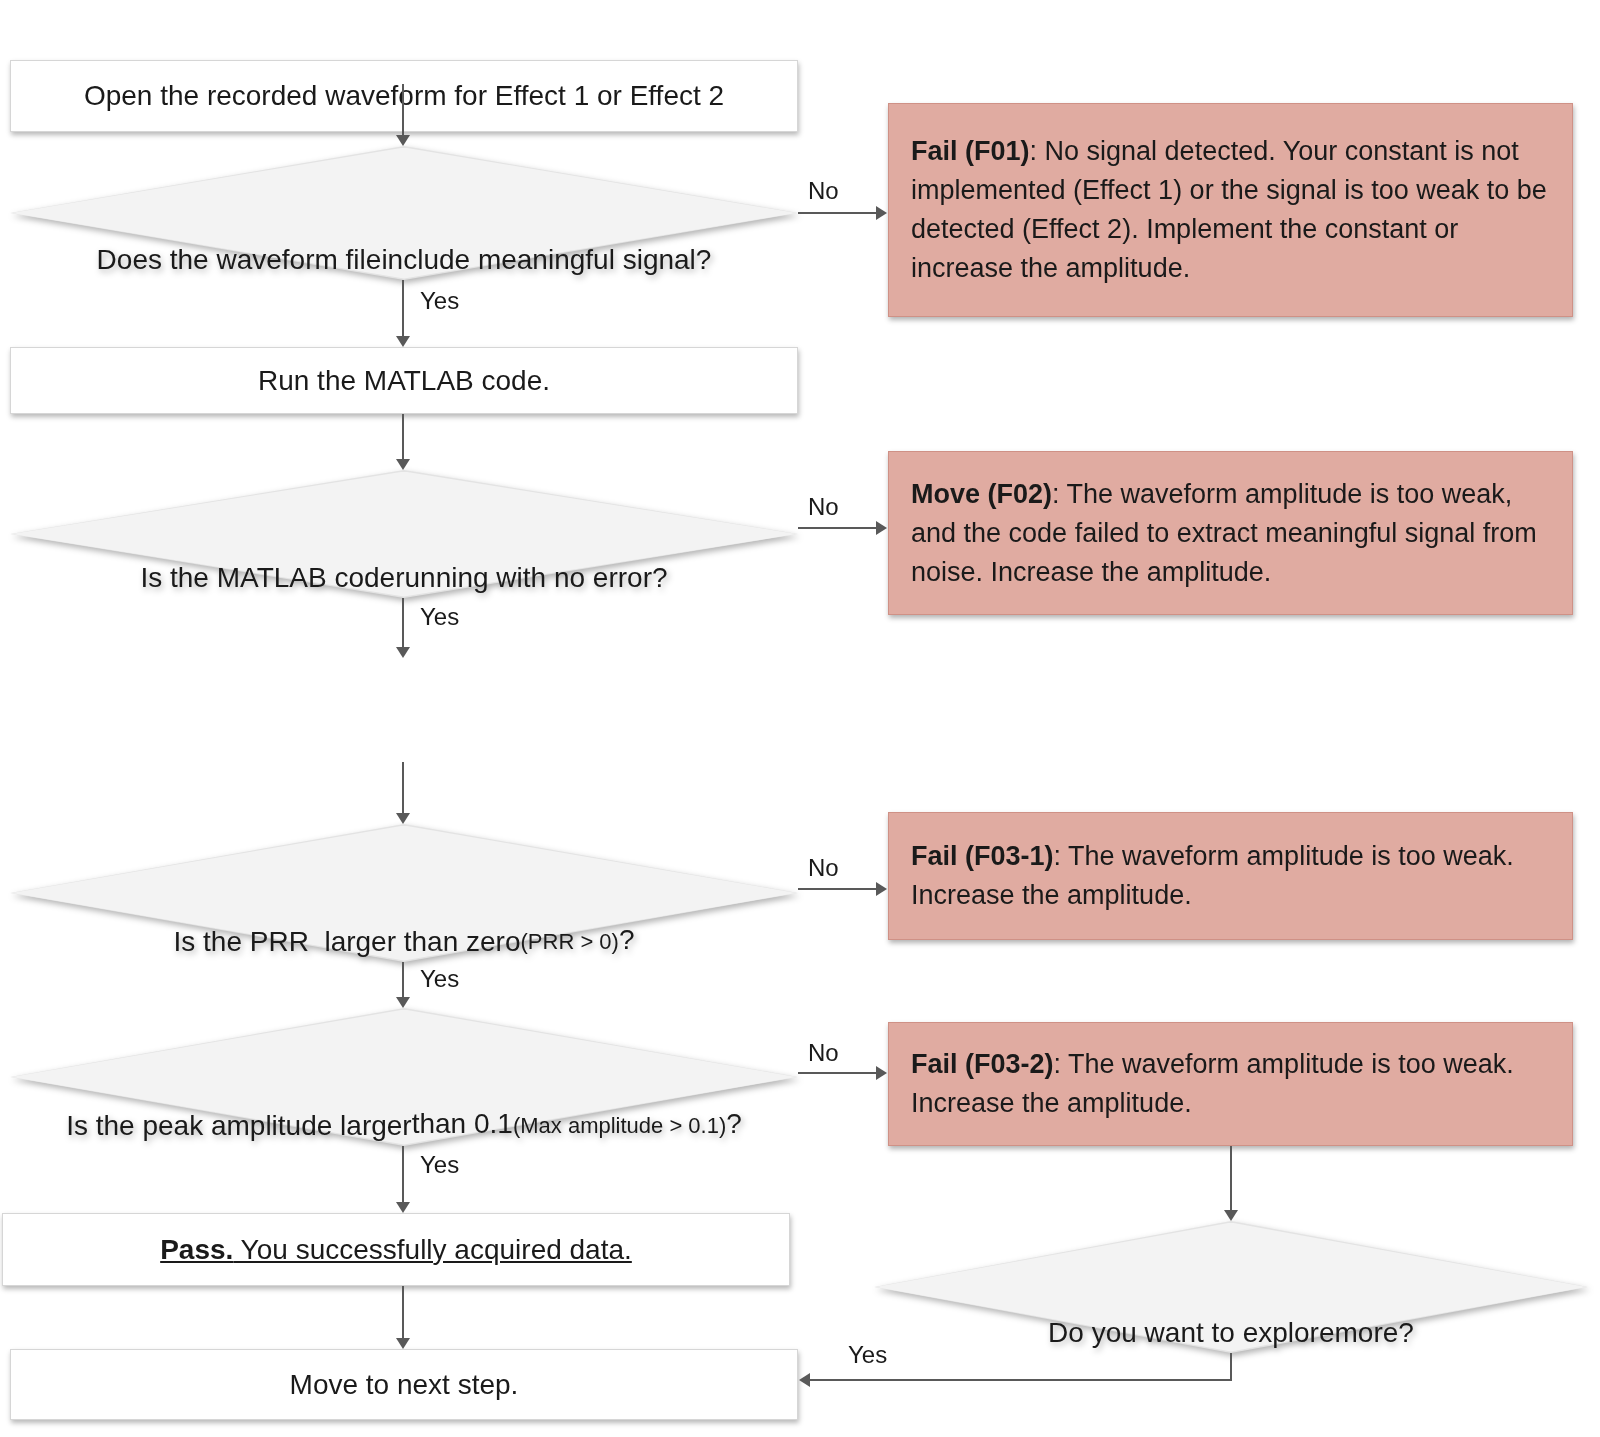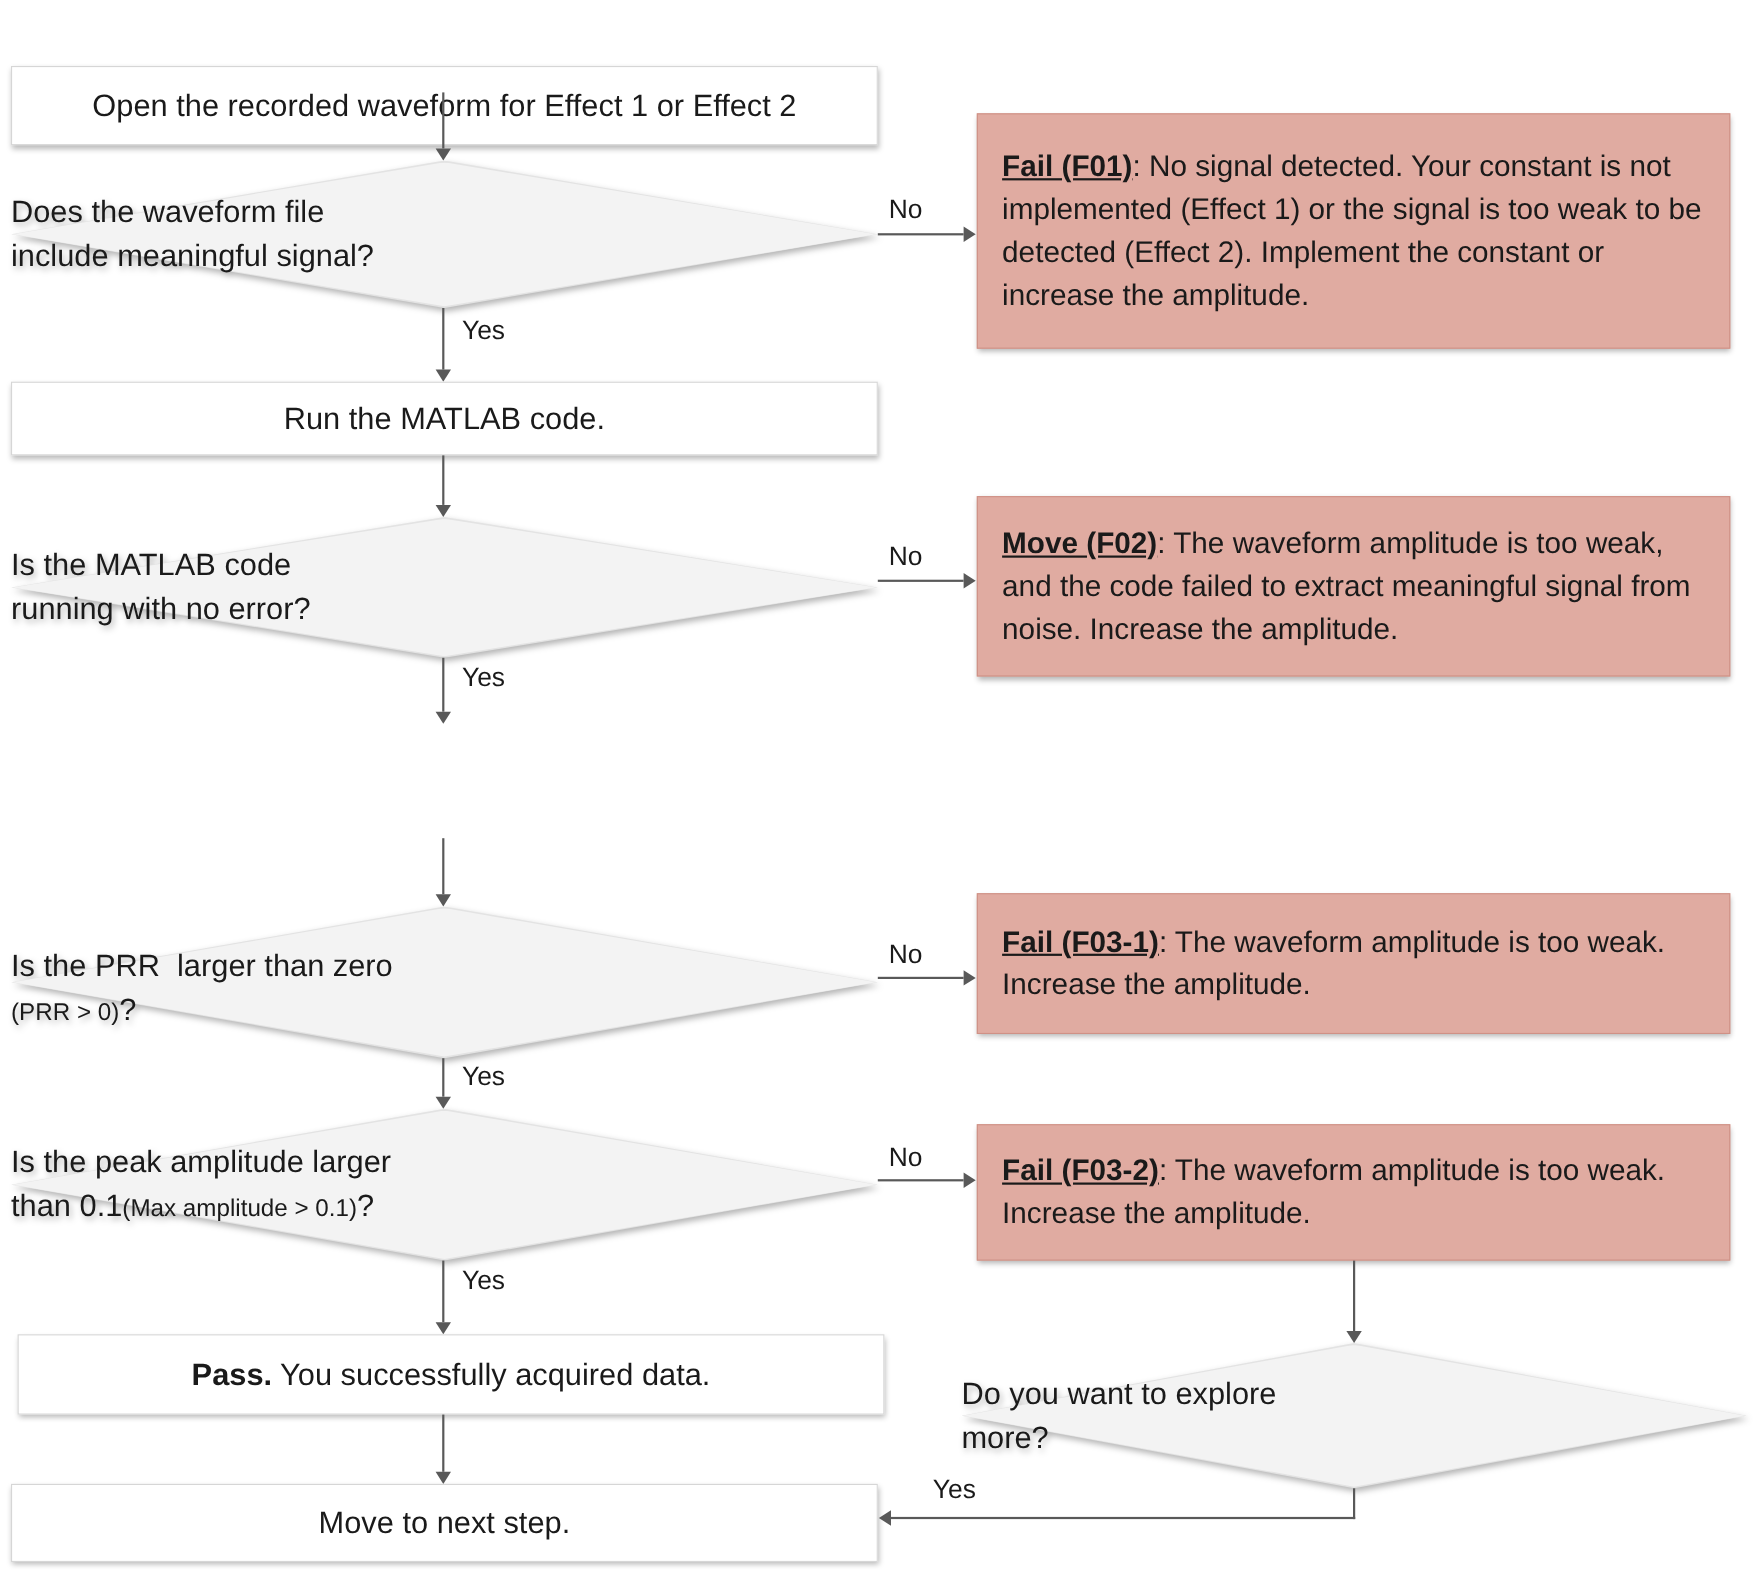--- a/index.html
+++ b/index.html
@@ -20,31 +20,31 @@
     display:flex;align-items:center;justify-content:center;flex-direction:column;
     box-sizing:border-box;text-align:center;
     font-size:28px;line-height:36px;
   }
   .fail{
     position:absolute;background:var(--fail-bg);border:1px solid var(--fail-border);
     box-shadow:1px 3px 5px rgba(0,0,0,0.30);
     display:flex;align-items:center;box-sizing:border-box;
     padding:10px 22px;font-size:27px;line-height:39px;text-align:left;
   }
-  .fail .t{font-weight:bold;text-decoration:underline;}
+  .fail .t{font-weight:bold;}
   
   .diamond{position:absolute;filter:drop-shadow(2px 3px 3px rgba(0,0,0,0.30));}
   .diamond .d-border,.diamond .d-fill{
     position:absolute;clip-path:polygon(50% 0,100% 50%,50% 100%,0 50%);
   }
   .diamond .d-border{inset:0;background:var(--diamond-border);}
   .diamond .d-fill{inset:1.5px;background:var(--diamond-bg);}
   .diamond .d-text{
-    position:absolute;inset:0;display:flex;flex-direction:column;
-    align-items:flex-start;justify-content:center;text-align:center;
+    position:absolute;inset:0;display:flex;flex-direction:row;
+    align-items:flex-end;justify-content:center;text-align:center;
     font-size:28px;line-height:40px;
   }
   .small{font-size:22px;}
   .keep-space{white-space:pre-wrap;margin-top:12px;}
   .b{font-weight:bold;}
   
   .varrow{position:absolute;width:2px;background:var(--arrow);}
   .varrow::after{
     content:"";position:absolute;left:-6px;bottom:-11px;width:0;height:0;
     border-left:7px solid transparent;border-right:7px solid transparent;
@@ -154,21 +154,21 @@
   <span class="edge-label" style="left:808px;top:1040px;">No</span>
   <div class="harrow-r" style="left:798px;top:1072px;width:78px;"></div>
 
   <div class="fail" style="left:888px;top:1022px;width:685px;height:124px;">
     <div><span class="t">Fail (F03-2)</span><span>: The waveform amplitude is too weak. Increase the amplitude.</span></div>
   </div>
 
   <span class="edge-label" style="left:420px;top:1152px;">Yes</span>
   <div class="varrow" style="left:402px;top:1146px;height:56px;"></div>
 
-  <div class="rect" style="left:16px;top:1213px;width:788px;height:73px;">
+  <div class="rect" style="left:2px;top:1213px;width:788px;height:73px;text-decoration:underline;">
     <span><span class="b">Pass.</span><span> You successfully acquired data.</span></span>
   </div>
 
   <div class="varrow" style="left:402px;top:1286px;height:52px;"></div>
 
   <div class="rect" style="left:10px;top:1349px;width:788px;height:71px;">
     <span>Move to next step.</span>
   </div>
 
   <div class="varrow" style="left:1230px;top:1146px;height:64px;"></div>

